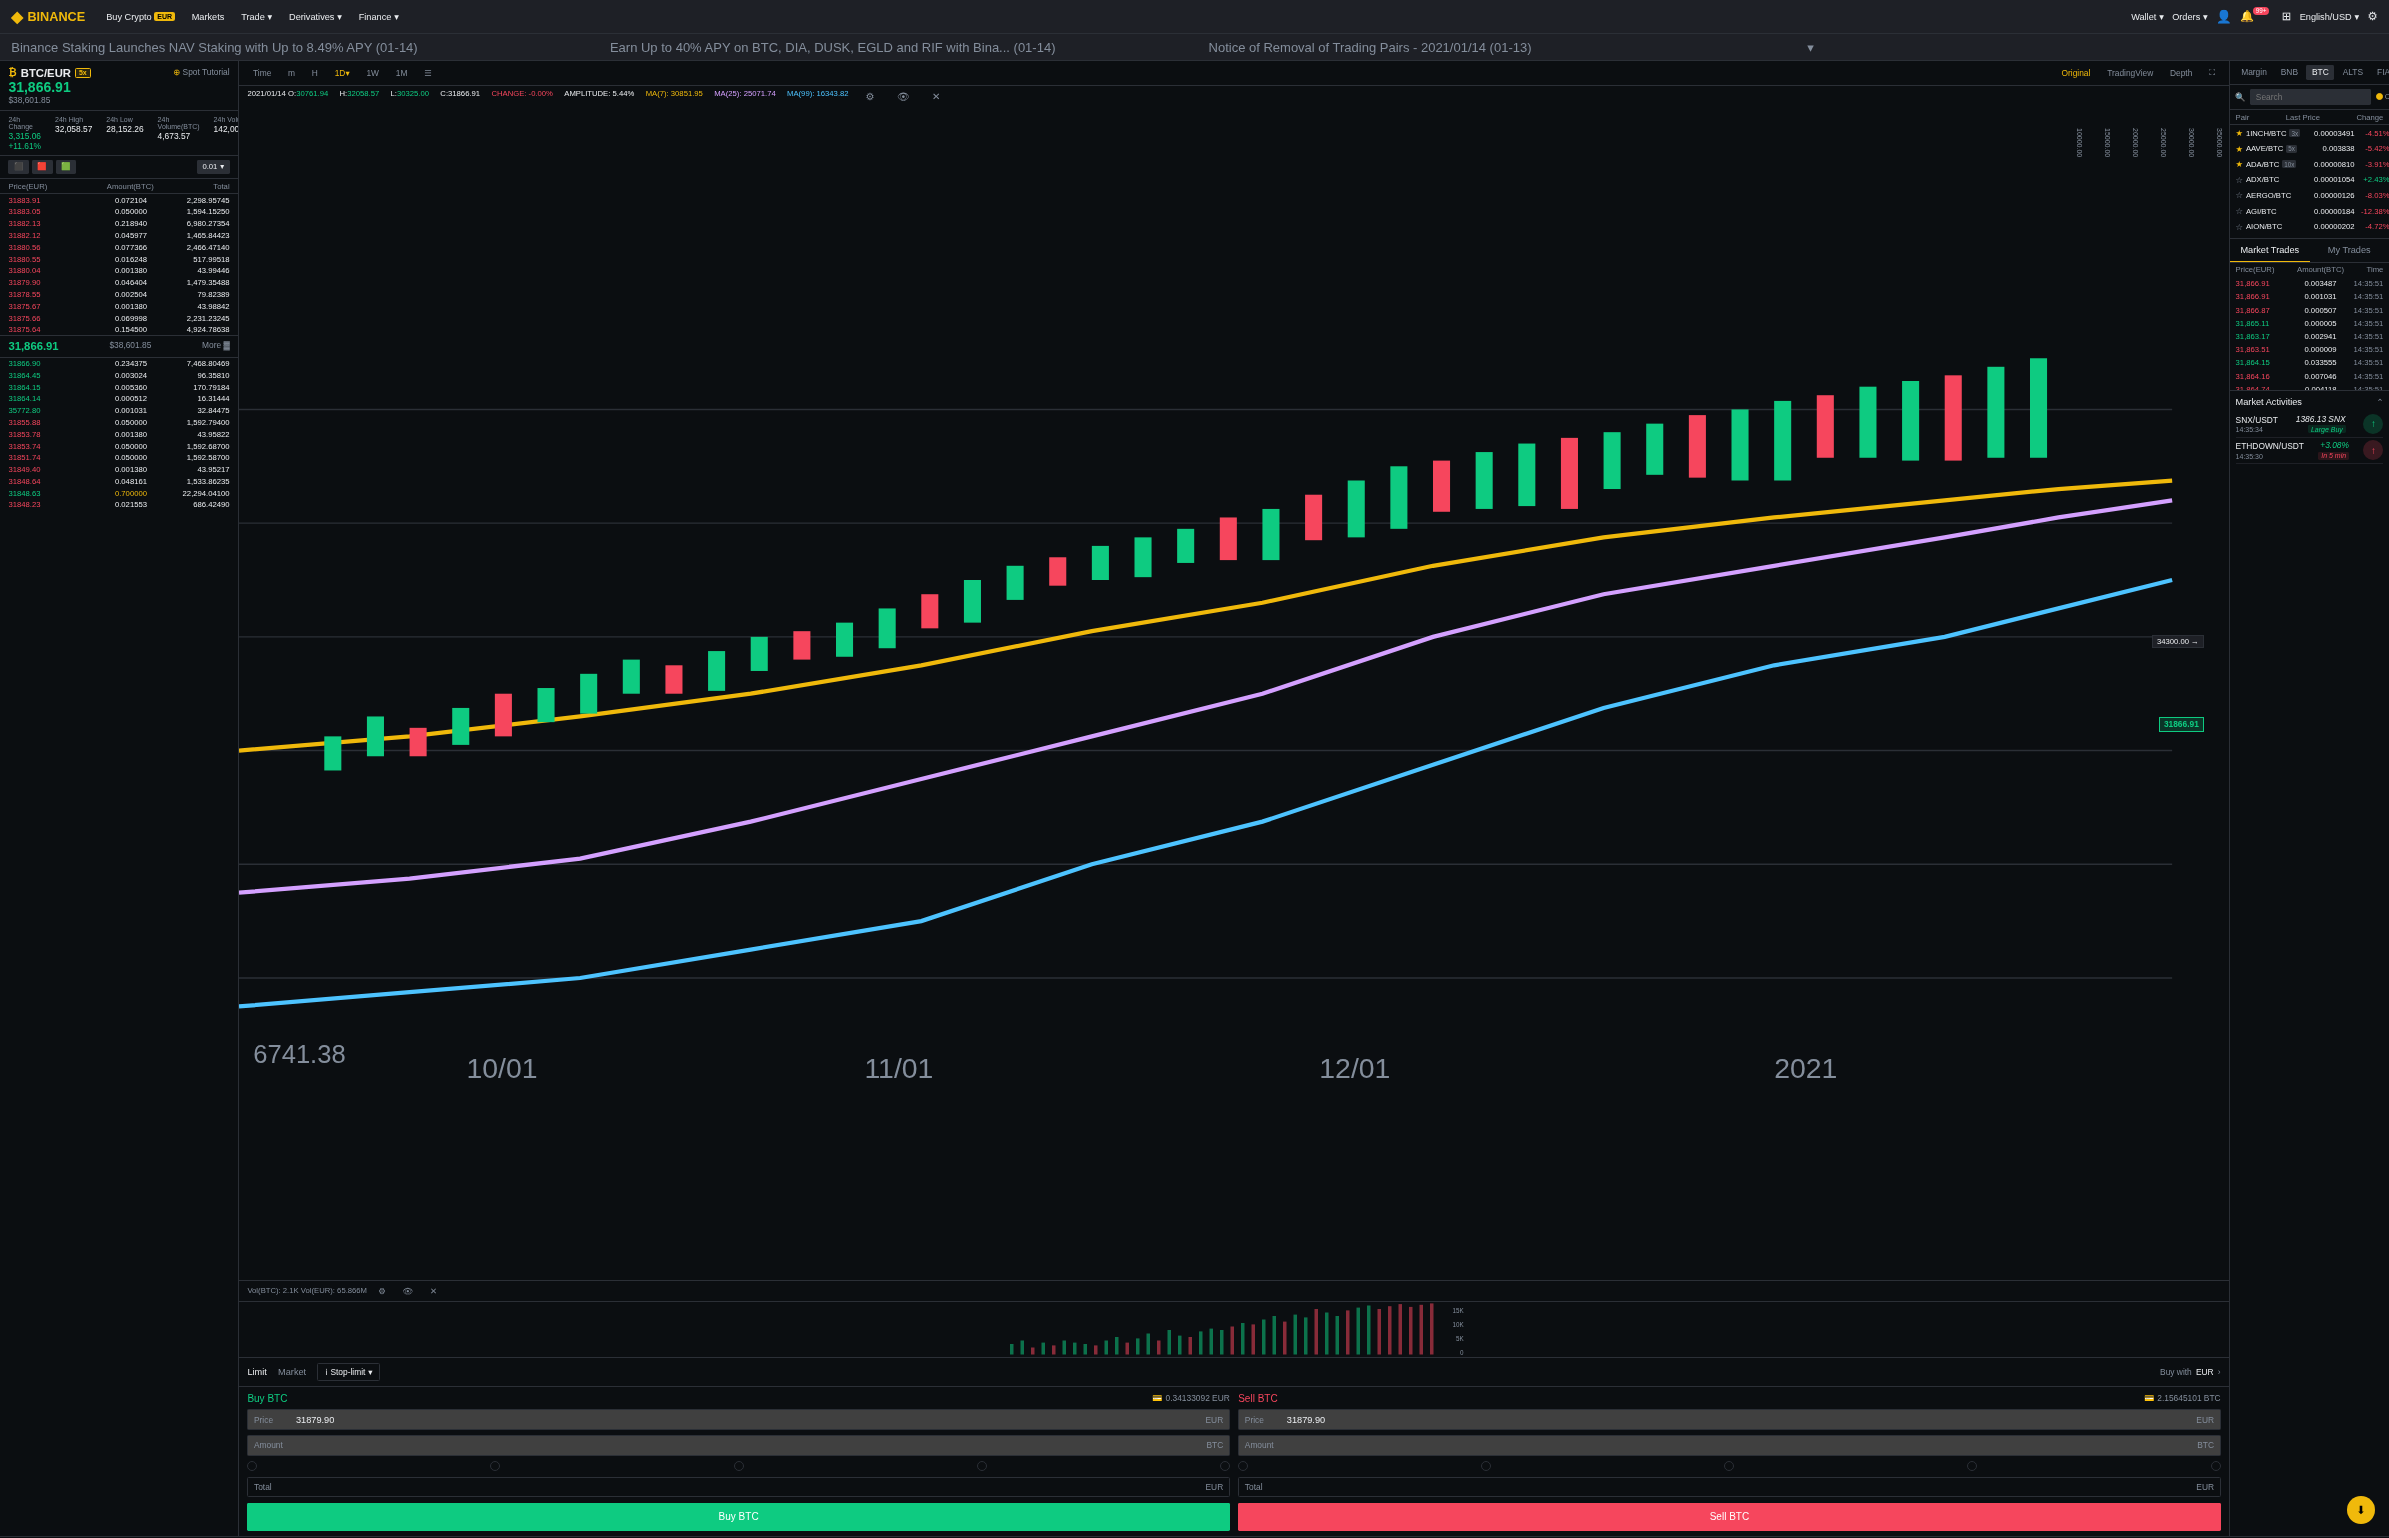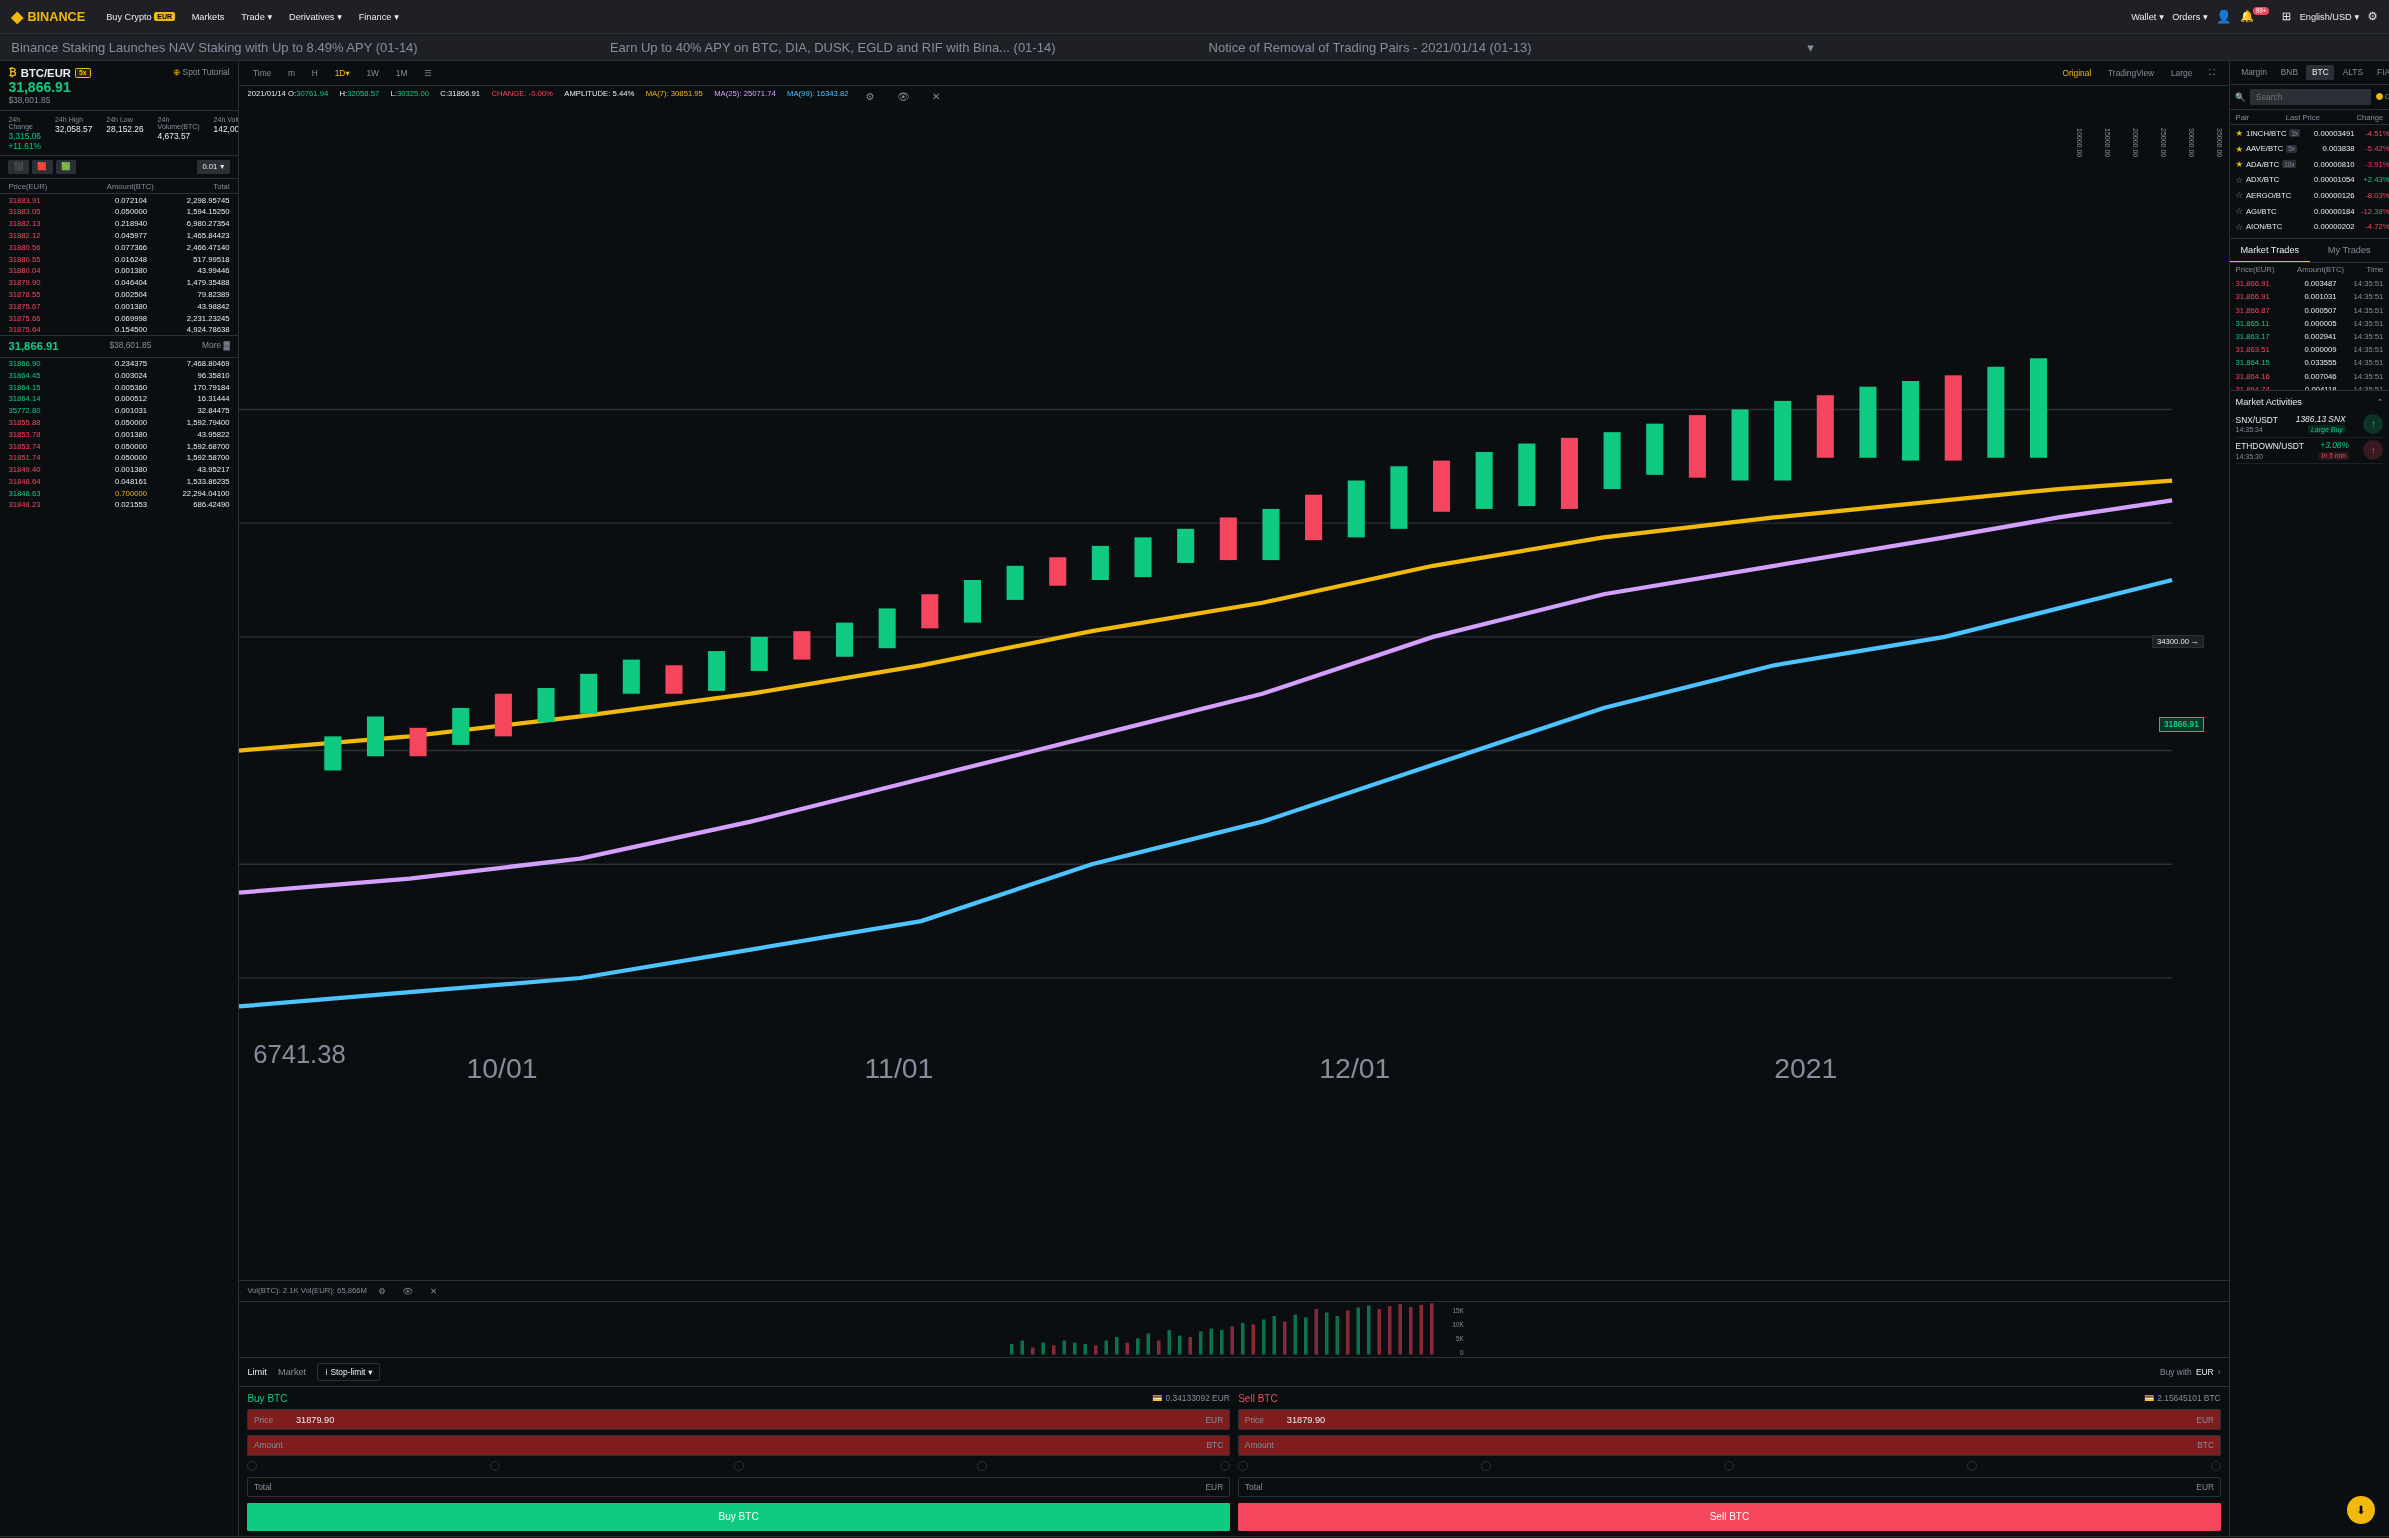--- a/index.html
+++ b/index.html
@@ -321,21 +321,21 @@
     .form-title-buy { color: #0ecb81; font-size: 10px; font-weight: 500; }
     .form-title-sell { color: #f6465d; font-size: 10px; font-weight: 500; }
     .wallet-info { color: #848e9c; font-size: 8.4px; display: flex; align-items: center; gap: 2.8px; }
     .form-input-row {
       display: flex;
       align-items: center;
       border: 0.7px solid #2b2f36;
       border-radius: 1.4px;
       padding: 4.2px 5.6px;
       margin-bottom: 5.6px;
-      background: #7f1d1d;
+      background: #404040;
     }
     .form-input-row label { color: #848e9c; font-size: 8.4px; flex: 0 0 42px; }
     .form-input-row input {
       flex: 1;
       background: none;
       border: none;
       color: #eaecef;
       font-size: 9.2px;
       outline: none;
     }
@@ -880,21 +880,21 @@
       <button class="chart-btn">Time</button>
       <button class="chart-btn">m</button>
       <button class="chart-btn">H</button>
       <button class="chart-btn active">1D▾</button>
       <button class="chart-btn">1W</button>
       <button class="chart-btn">1M</button>
       <button class="chart-btn">☰</button>
       <div style="flex:1;"></div>
       <button class="chart-btn active">Original</button>
       <button class="chart-btn">TradingView</button>
-      <button class="chart-btn">Large</button>
+      <button class="chart-btn">Depth</button>
       <button class="chart-btn">⛶</button>
     </div>
 
     <div class="chart-info-bar">
       <span>2021/01/14 O:<span class="up">30761.94</span></span>
       <span>H:<span class="up">32058.57</span></span>
       <span>L:<span class="up">30325.00</span></span>
       <span>C:<span>31866.91</span></span>
       <span class="down">CHANGE: -0.00%</span>
       <span>AMPLITUDE: 5.44%</span>

